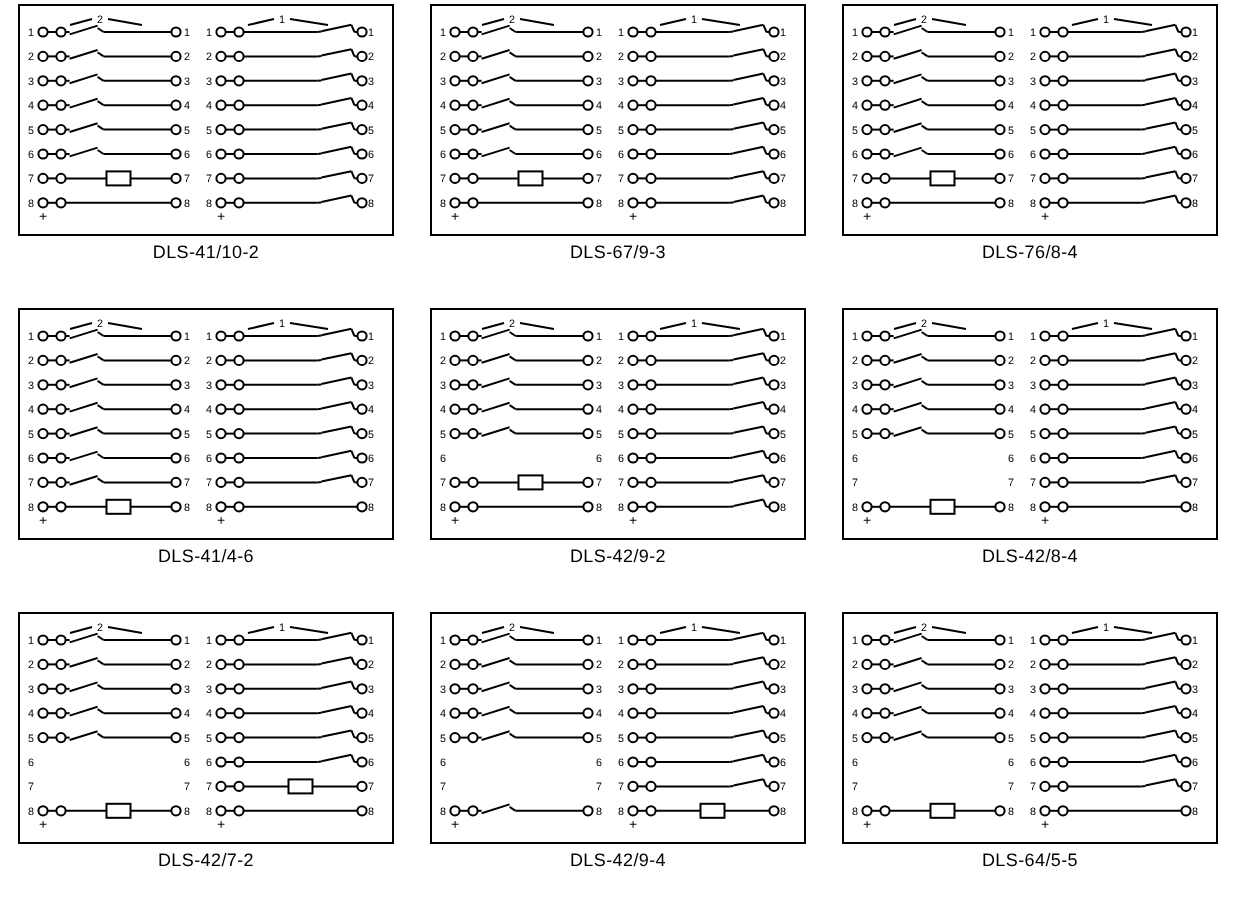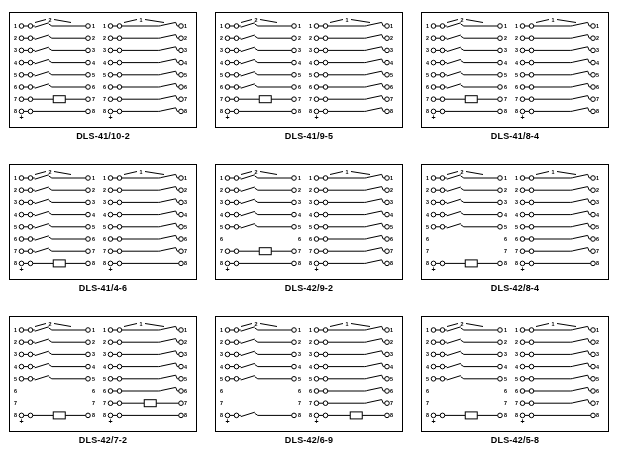--- a/index.html
+++ b/index.html
@@ -19,23 +19,22 @@
     grid-template-rows: repeat(3, 152px);
     width: 618px;
     height: 456px;
   }
   .cell {
     position: relative;
     display: flex;
     flex-direction: column;
     align-items: center;
     justify-content: flex-start;
-    padding-top: 12px;
+    padding-top: 2px;
     box-sizing: border-box;
-    font-weight: bold;
   }
   .diagram-box {
     width: 188px;
     height: 116px;
   }
   .caption {
     margin-top: 3px;
     font-size: 9px;
     color: #000;
     letter-spacing: 0.2px;
@@ -434,21 +433,21 @@
           <line x1="103.8" y1="99.39999999999999" x2="108.2" y2="99.39999999999999" class="wire"></line>
           <line x1="112.8" y1="99.39999999999999" x2="149.7" y2="99.39999999999999" class="wire"></line>
           <line x1="149.7" y1="99.39999999999999" x2="151.7" y2="99.19999999999999" class="wire"></line>
           <line x1="151.7" y1="98.99999999999999" x2="166.7" y2="95.8" class="wire"></line>
           <line x1="166.7" y1="95.8" x2="168.2" y2="99.39999999999999" class="wire"></line>
           <line x1="168.2" y1="99.39999999999999" x2="169.7" y2="99.39999999999999" class="wire"></line>
           <text x="12.5" y="108.39999999999999" class="plus" text-anchor="middle">+</text>
           <text x="101.5" y="108.39999999999999" class="plus" text-anchor="middle">+</text>
         </g>
       </svg>
-      <div class="caption">DLS-41/9-5</div>
+      <div class="caption">DLS-67/9-3</div>
     </div>
     <div class="cell">
       <svg width="188" height="116" viewBox="0 0 188 116" class="diagram-box">
         <rect x="0.5" y="0.5" width="187" height="115" class="frame"></rect>
         <g>
           <text x="41" y="9.5" class="lbl-top" text-anchor="middle">2</text>
           <line x1="26" y1="10.5" x2="37" y2="7.5" class="wire"></line>
           <line x1="45" y1="7.5" x2="62" y2="10.5" class="wire"></line>
           <text x="132" y="9.5" class="lbl-top" text-anchor="middle">1</text>
           <line x1="115" y1="10.5" x2="128" y2="7.5" class="wire"></line>
@@ -614,21 +613,21 @@
           <line x1="103.8" y1="99.39999999999999" x2="108.2" y2="99.39999999999999" class="wire"></line>
           <line x1="112.8" y1="99.39999999999999" x2="149.7" y2="99.39999999999999" class="wire"></line>
           <line x1="149.7" y1="99.39999999999999" x2="151.7" y2="99.19999999999999" class="wire"></line>
           <line x1="151.7" y1="98.99999999999999" x2="166.7" y2="95.8" class="wire"></line>
           <line x1="166.7" y1="95.8" x2="168.2" y2="99.39999999999999" class="wire"></line>
           <line x1="168.2" y1="99.39999999999999" x2="169.7" y2="99.39999999999999" class="wire"></line>
           <text x="12.5" y="108.39999999999999" class="plus" text-anchor="middle">+</text>
           <text x="101.5" y="108.39999999999999" class="plus" text-anchor="middle">+</text>
         </g>
       </svg>
-      <div class="caption">DLS-41/8-4</div>
+      <div class="caption">DLS-76/8-4</div>
     </div>
     <div class="cell">
       <svg width="188" height="116" viewBox="0 0 188 116" class="diagram-box">
         <rect x="0.5" y="0.5" width="187" height="115" class="frame"></rect>
         <g>
           <text x="41" y="9.5" class="lbl-top" text-anchor="middle">2</text>
           <line x1="26" y1="10.5" x2="37" y2="7.5" class="wire"></line>
           <line x1="45" y1="7.5" x2="62" y2="10.5" class="wire"></line>
           <text x="132" y="9.5" class="lbl-top" text-anchor="middle">1</text>
           <line x1="115" y1="10.5" x2="128" y2="7.5" class="wire"></line>
@@ -1455,21 +1454,21 @@
           <circle cx="110.5" cy="99.39999999999999" r="2.3" class="term"></circle>
           <circle cx="172" cy="99.39999999999999" r="2.3" class="term"></circle>
           <line x1="103.8" y1="99.39999999999999" x2="108.2" y2="99.39999999999999" class="wire"></line>
           <line x1="112.8" y1="99.39999999999999" x2="135.25" y2="99.39999999999999" class="wire"></line>
           <rect x="135.25" y="95.89999999999999" width="12" height="7" class="rectsym"></rect>
           <line x1="147.25" y1="99.39999999999999" x2="169.7" y2="99.39999999999999" class="wire"></line>
           <text x="12.5" y="108.39999999999999" class="plus" text-anchor="middle">+</text>
           <text x="101.5" y="108.39999999999999" class="plus" text-anchor="middle">+</text>
         </g>
       </svg>
-      <div class="caption">DLS-42/6-9</div>
+      <div class="caption">DLS-42/9-4</div>
     </div>
     <div class="cell">
       <svg width="188" height="116" viewBox="0 0 188 116" class="diagram-box">
         <rect x="0.5" y="0.5" width="187" height="115" class="frame"></rect>
         <g>
           <text x="41" y="9.5" class="lbl-top" text-anchor="middle">2</text>
           <line x1="26" y1="10.5" x2="37" y2="7.5" class="wire"></line>
           <line x1="45" y1="7.5" x2="62" y2="10.5" class="wire"></line>
           <text x="132" y="9.5" class="lbl-top" text-anchor="middle">1</text>
           <line x1="115" y1="10.5" x2="128" y2="7.5" class="wire"></line>
@@ -1618,15 +1617,15 @@
           <line x1="56.25" y1="99.39999999999999" x2="76.7" y2="99.39999999999999" class="wire"></line>
           <circle cx="101.5" cy="99.39999999999999" r="2.3" class="term"></circle>
           <circle cx="110.5" cy="99.39999999999999" r="2.3" class="term"></circle>
           <circle cx="172" cy="99.39999999999999" r="2.3" class="term"></circle>
           <line x1="103.8" y1="99.39999999999999" x2="108.2" y2="99.39999999999999" class="wire"></line>
           <line x1="112.8" y1="99.39999999999999" x2="169.7" y2="99.39999999999999" class="wire"></line>
           <text x="12.5" y="108.39999999999999" class="plus" text-anchor="middle">+</text>
           <text x="101.5" y="108.39999999999999" class="plus" text-anchor="middle">+</text>
         </g>
       </svg>
-      <div class="caption">DLS-42/5-8</div>
+      <div class="caption">DLS-64/5-5</div>
     </div>
   </div>
 
 </body></html>

